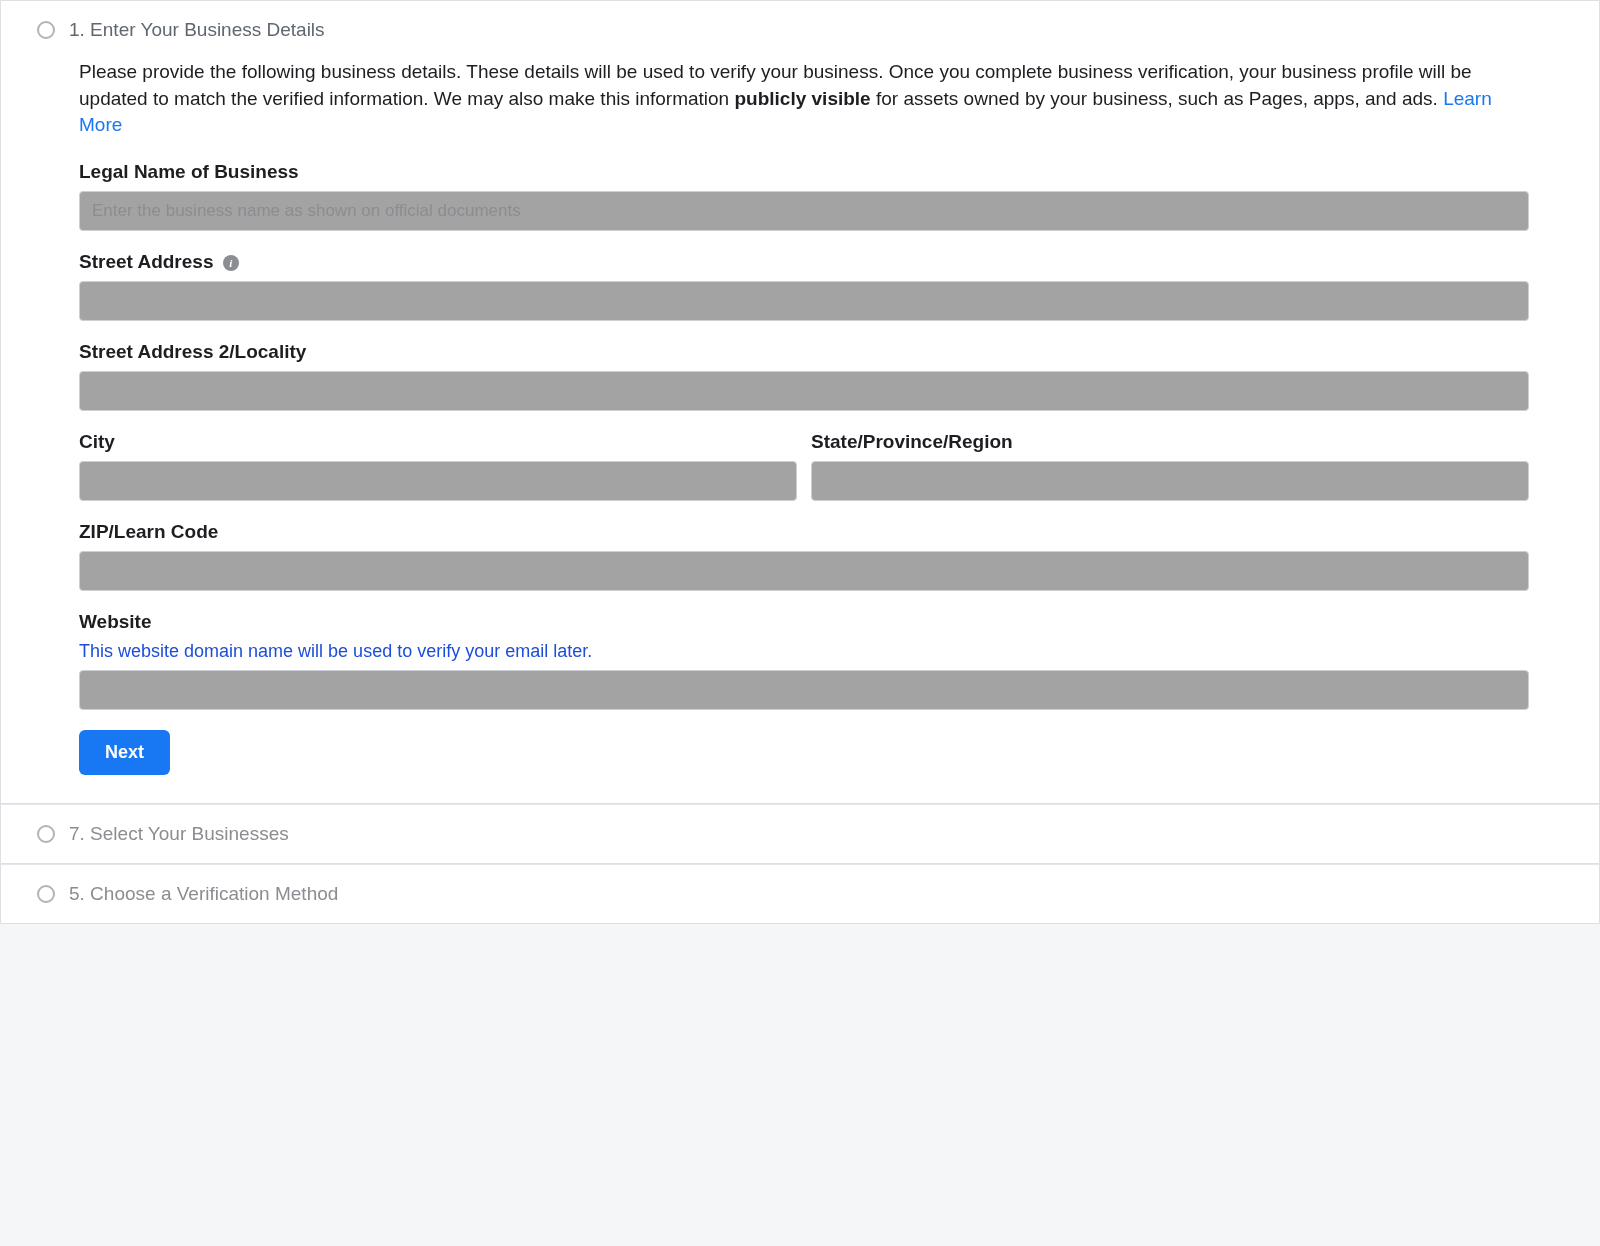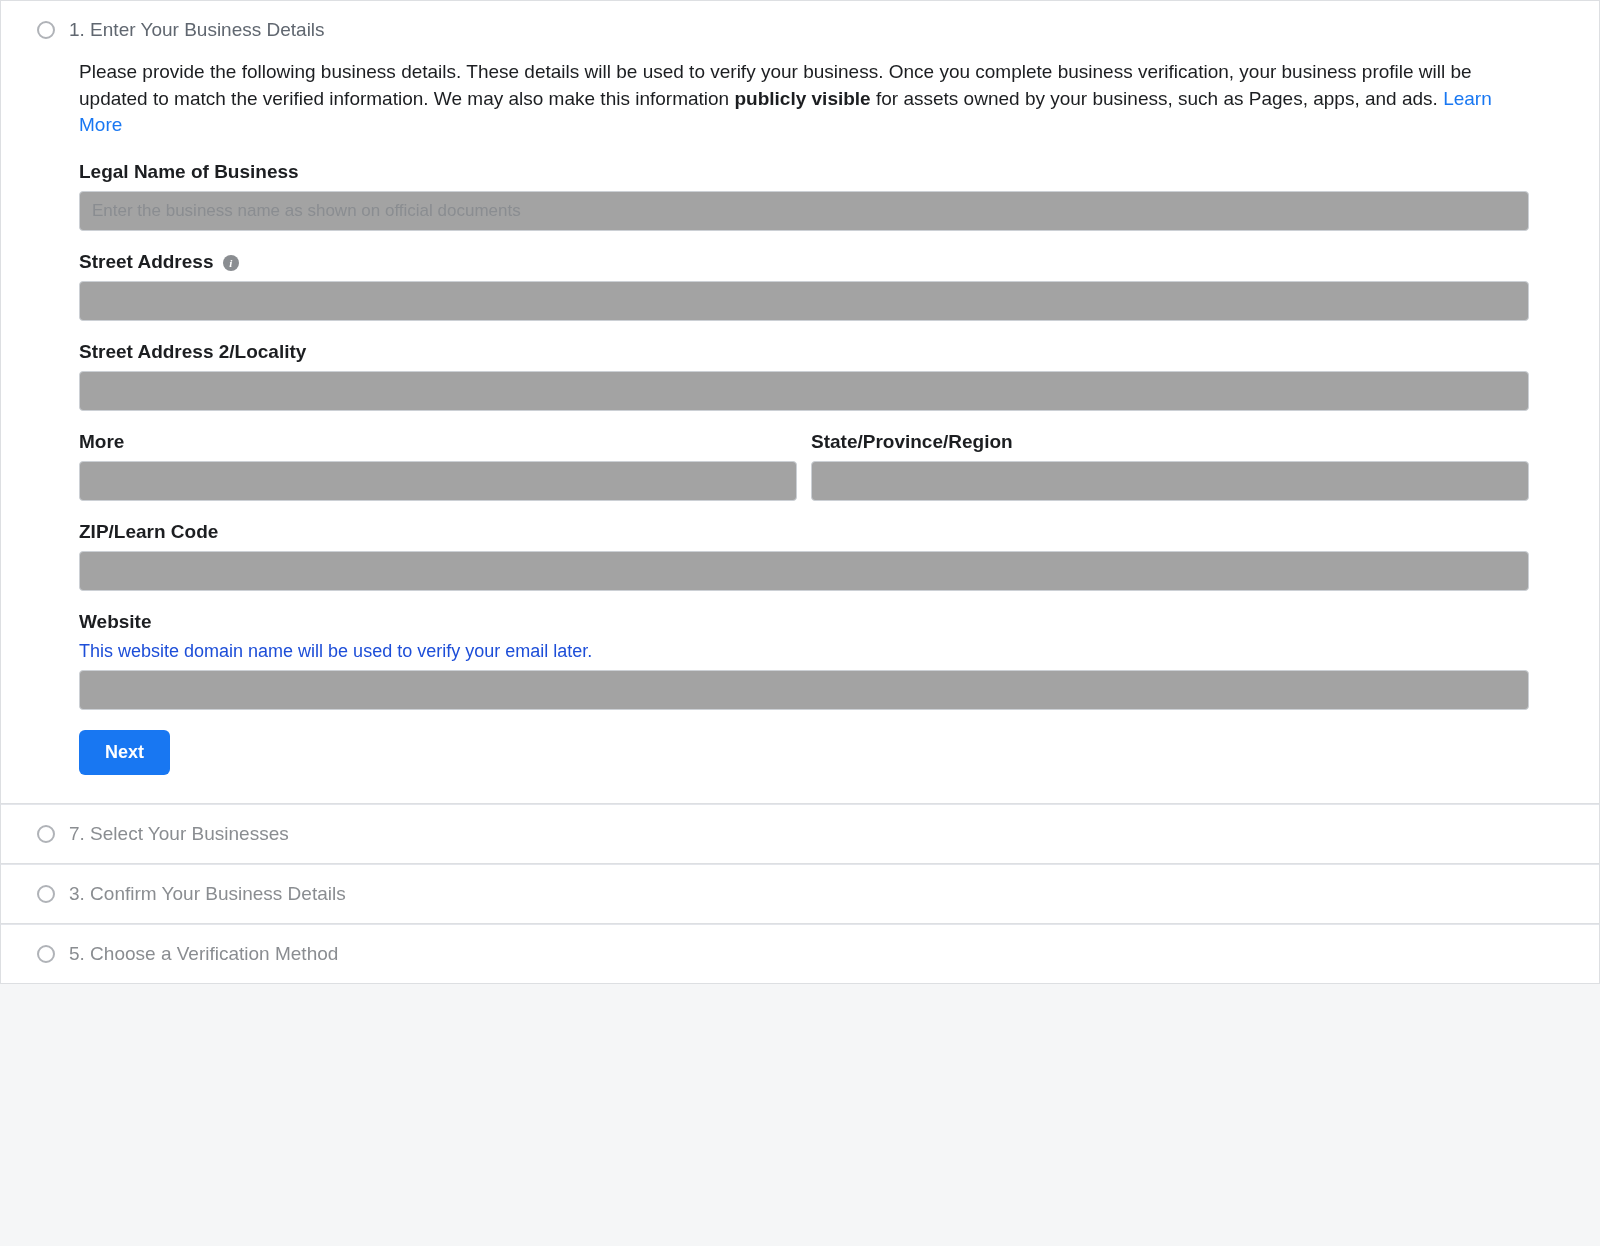--- a/index.html
+++ b/index.html
@@ -200,21 +200,21 @@
         <input type="text" class="text-input" style="">
       </div>
 
       <div class="form-group">
         <label class="form-label">Street Address 2/Locality</label>
         <input type="text" class="text-input" style="">
       </div>
 
       <div class="form-row">
         <div class="form-group">
-          <label class="form-label">More</label>
+          <label class="form-label">City</label>
           <input type="text" class="text-input" style="">
         </div>
         <div class="form-group">
           <label class="form-label">State/Province/Region</label>
           <input type="text" class="text-input" style="">
         </div>
       </div>
 
       <div class="form-row">
         <div class="form-group">
@@ -233,26 +233,20 @@
     </div>
   </div>
 
   <div class="step-panel collapsed">
     <div class="step-header collapsed-header">
       <span class="radio-icon"></span>
       <span class="step-title">7. Select Your Businesses</span>
     </div>
   </div>
 
-  <div class="step-panel collapsed">
-    <div class="step-header collapsed-header">
-      <span class="radio-icon"></span>
-      <span class="step-title">3. Confirm Your Business Details</span>
-    </div>
-  </div>
 
   <div class="step-panel collapsed">
     <div class="step-header collapsed-header">
       <span class="radio-icon"></span>
       <span class="step-title">5. Choose a Verification Method</span>
     </div>
   </div>
 
 </div>
 

